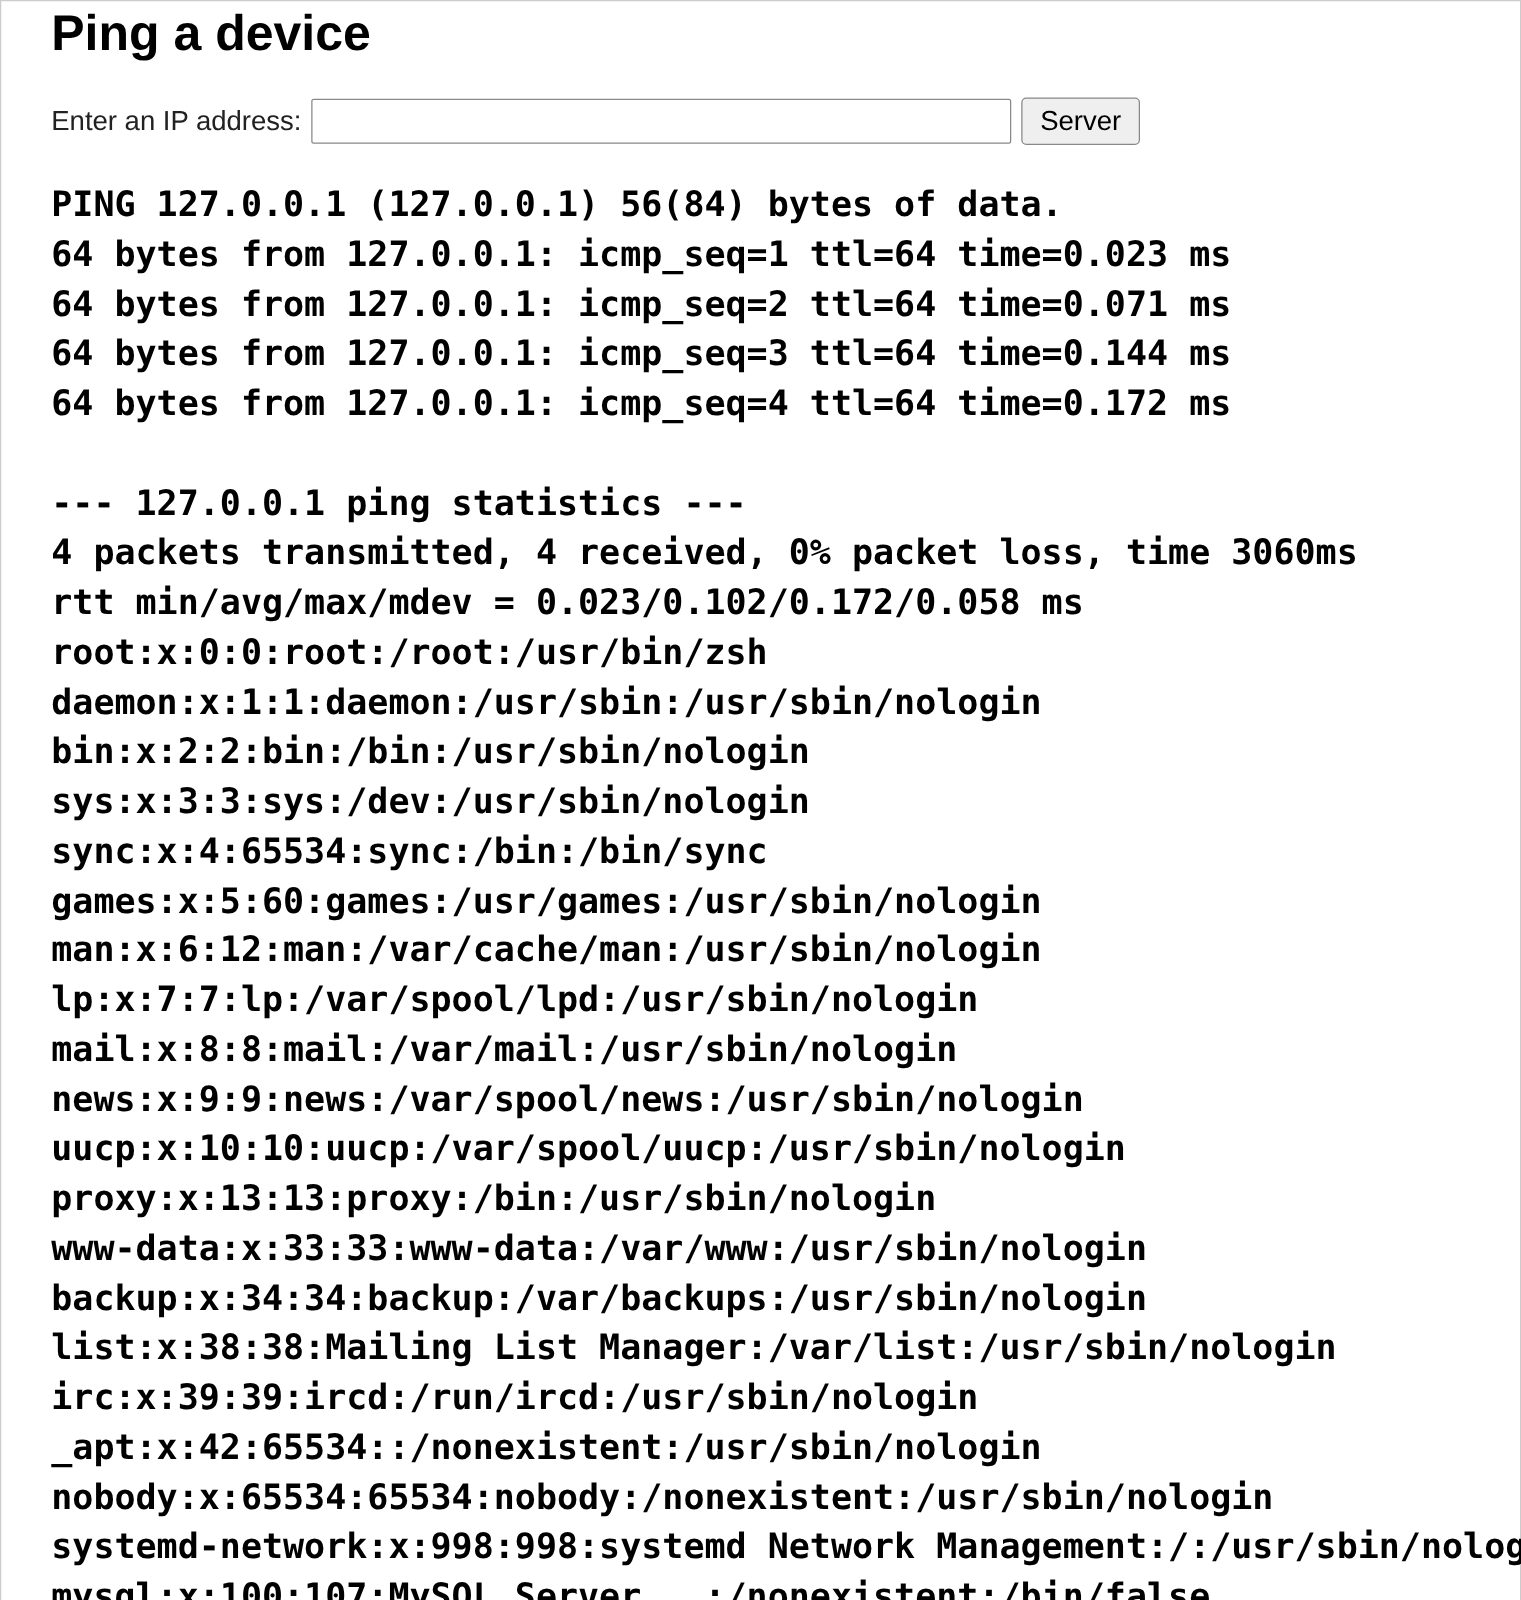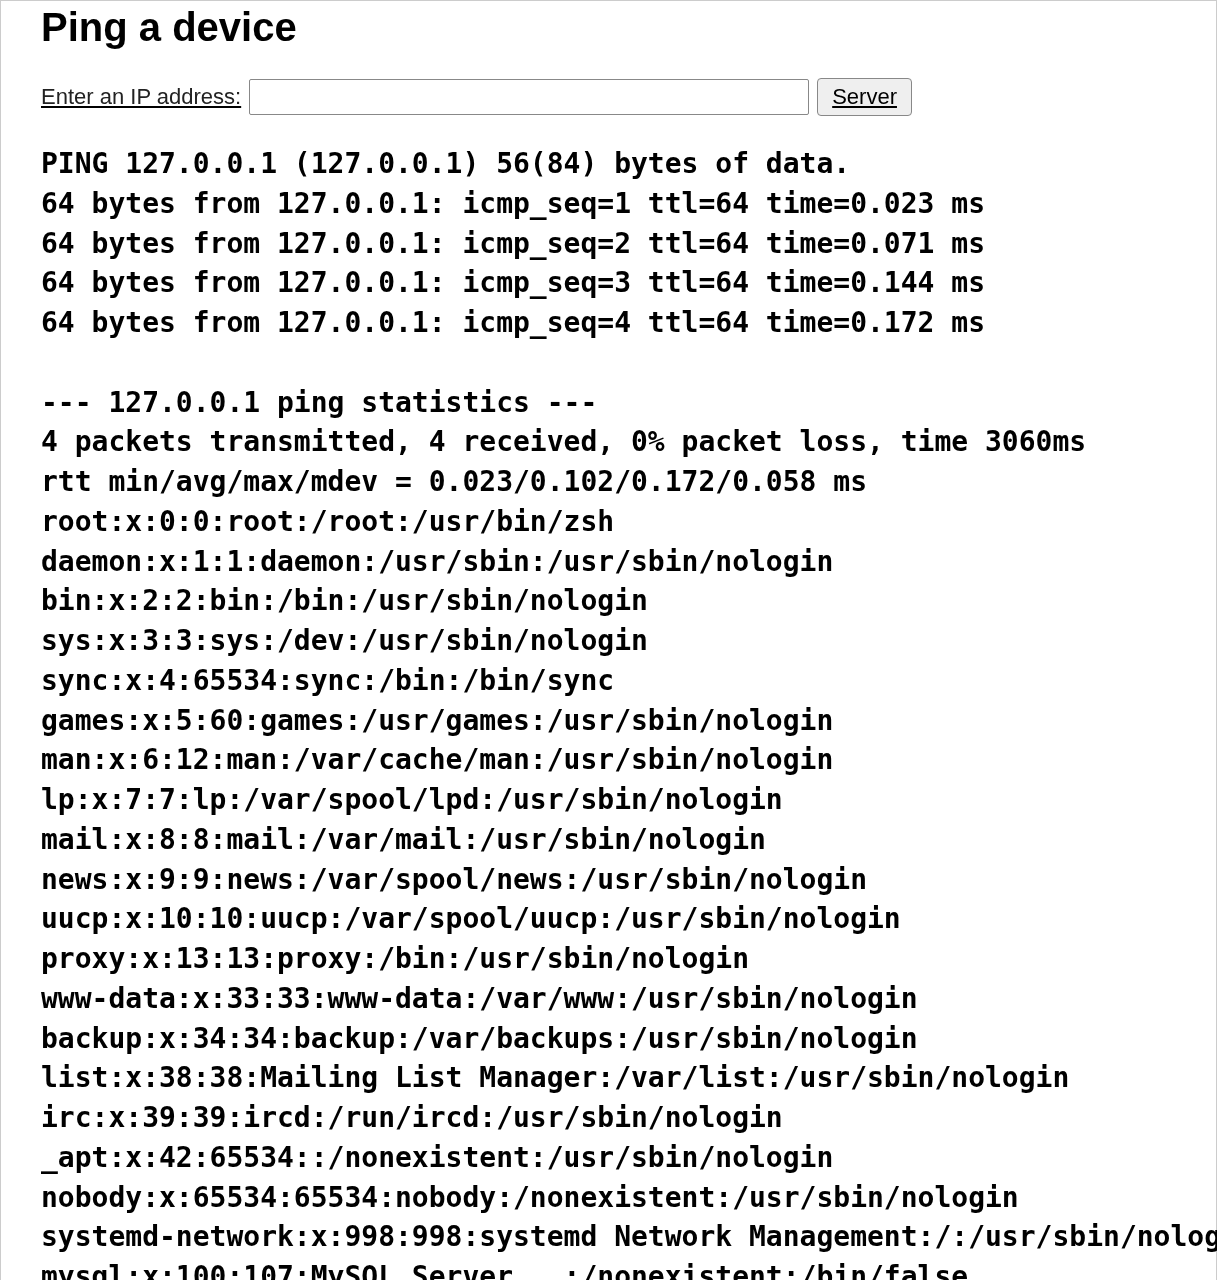--- a/index.html
+++ b/index.html
@@ -20,21 +20,20 @@
       font-size: 40px;
       font-weight: bold;
       margin: 4px 0 28px 0;
       color: #000;
     }
     .form-row {
       display: flex;
       align-items: center;
       gap: 8px;
       margin-bottom: 28px;
-      text-decoration: underline;
     }
     .form-label {
       font-size: 22px;
       color: #222;
     }
     .ip-input {
       font-size: 20px;
       padding: 4px 6px;
       width: 560px;
       height: 36px;

